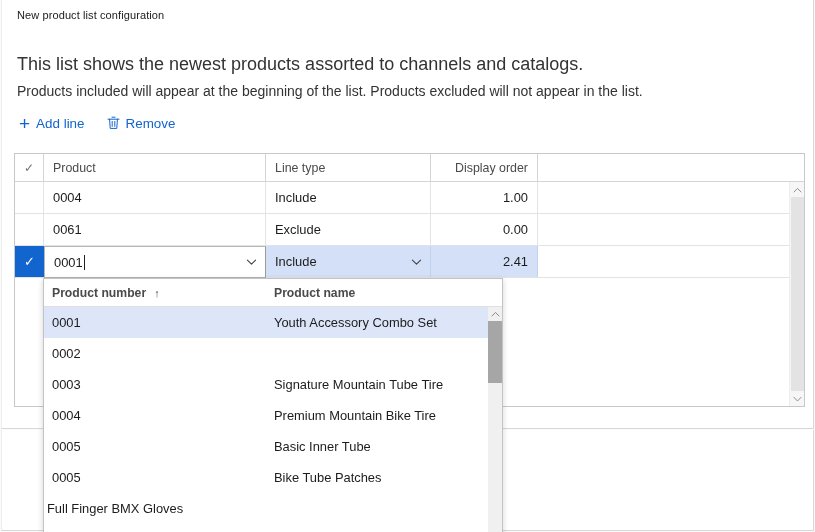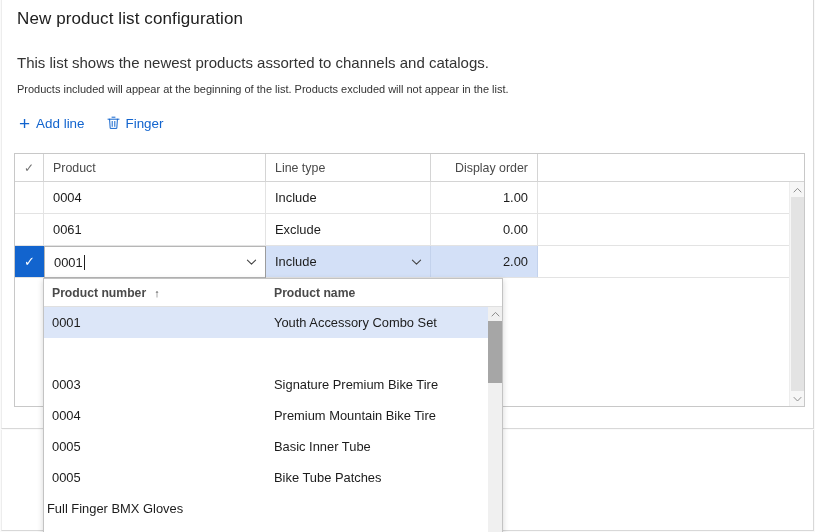--- a/index.html
+++ b/index.html
@@ -32,34 +32,34 @@
     background: #ffffff;
     border-right: 1px solid #d8d8d8;
     border-bottom: 1px solid #d8d8d8;
     border-left: 1px solid #ededed;
   }
 
   
   .page-title {
     position: absolute;
     left: 17px; top: 9px;
-    font-size: 17px;
+    font-size: 11px;
     color: #202020;
     letter-spacing: 0.1px;
   }
   .desc-1 {
     position: absolute;
     left: 17px; top: 54px;
-    font-size: 15px;
+    font-size: 18px;
     color: #333333;
   }
   .desc-2 {
     position: absolute;
     left: 17px; top: 83px;
-    font-size: 11px;
+    font-size: 14px;
     color: #333333;
   }
 
   
   .toolbar {
     position: absolute;
     left: 16px; top: 112px;
     display: flex;
     align-items: center;
     gap: 16px;
@@ -283,21 +283,21 @@
     <div class="tb-btn">
       <span class="glyph plus-glyph">+</span>
       <span>Add line</span>
     </div>
     <div class="tb-btn">
       <span class="glyph trash-glyph">
         <svg width="13" height="14" viewBox="0 0 13 14" fill="none" xmlns="http://www.w3.org/2000/svg">
           <path d="M1 3.2h11M5 1.2h3M2.6 3.2l.6 9.2h6.6l.6-9.2M5.2 5.4v5M7.8 5.4v5" stroke="#1264ce" stroke-width="1" fill="none" stroke-linecap="round"></path>
         </svg>
       </span>
-      <span>Finger</span>
+      <span>Remove</span>
     </div>
   </div>
 
   <div class="grid">
 
     <div class="grid-header">
       <div class="gh-cell gh-check">
         <span class="hdr-check-mark">✓</span>
       </div>
       <div class="gh-cell gh-prod">Product</div>
@@ -336,21 +336,21 @@
         </span>
       </div>
       <div class="gr-cell gr-line">
         <span>Include</span>
         <span class="chev">
           <svg width="11" height="11" viewBox="0 0 11 11">
               <path d="M1.4 3.6L5.5 7.6L9.6 3.6" stroke="#444" stroke-width="1.1" fill="none" stroke-linecap="round" stroke-linejoin="round"></path>
             </svg>
         </span>
       </div>
-      <div class="gr-cell gr-disp">2.00</div>
+      <div class="gr-cell gr-disp">2.41</div>
       <div class="gr-cell gr-fill"></div>
     </div>
 
     <div class="grid-vsb">
       <div class="vsb-arrow vsb-up">
         <svg width="9" height="6" viewBox="0 0 9 6">
             <path d="M1 5L4.5 1.4L8 5" stroke="#8f8f8f" stroke-width="1" fill="none" stroke-linecap="round" stroke-linejoin="round"></path>
           </svg>
       </div>
       <div class="vsb-thumb" style="top:15px; bottom:15px;"></div>
@@ -369,24 +369,25 @@
         <span class="sort-arrow">↑</span>
       </div>
       <div class="lk-h-cell lk-h-name">Product name</div>
     </div>
 
     <div class="lk-row hl">
       <div class="lk-c-num">0001</div>
       <div class="lk-c-name">Youth Accessory Combo Set</div>
     </div>
     <div class="lk-row">
+      <div class="lk-c-num">0002</div>
     </div>
     <div class="lk-row">
       <div class="lk-c-num">0003</div>
-      <div class="lk-c-name">Signature Premium Bike Tire</div>
+      <div class="lk-c-name">Signature Mountain Tube Tire</div>
     </div>
     <div class="lk-row">
       <div class="lk-c-num">0004</div>
       <div class="lk-c-name">Premium Mountain Bike Tire</div>
     </div>
     <div class="lk-row">
       <div class="lk-c-num">0005</div>
       <div class="lk-c-name">Basic Inner Tube</div>
     </div>
     <div class="lk-row">

